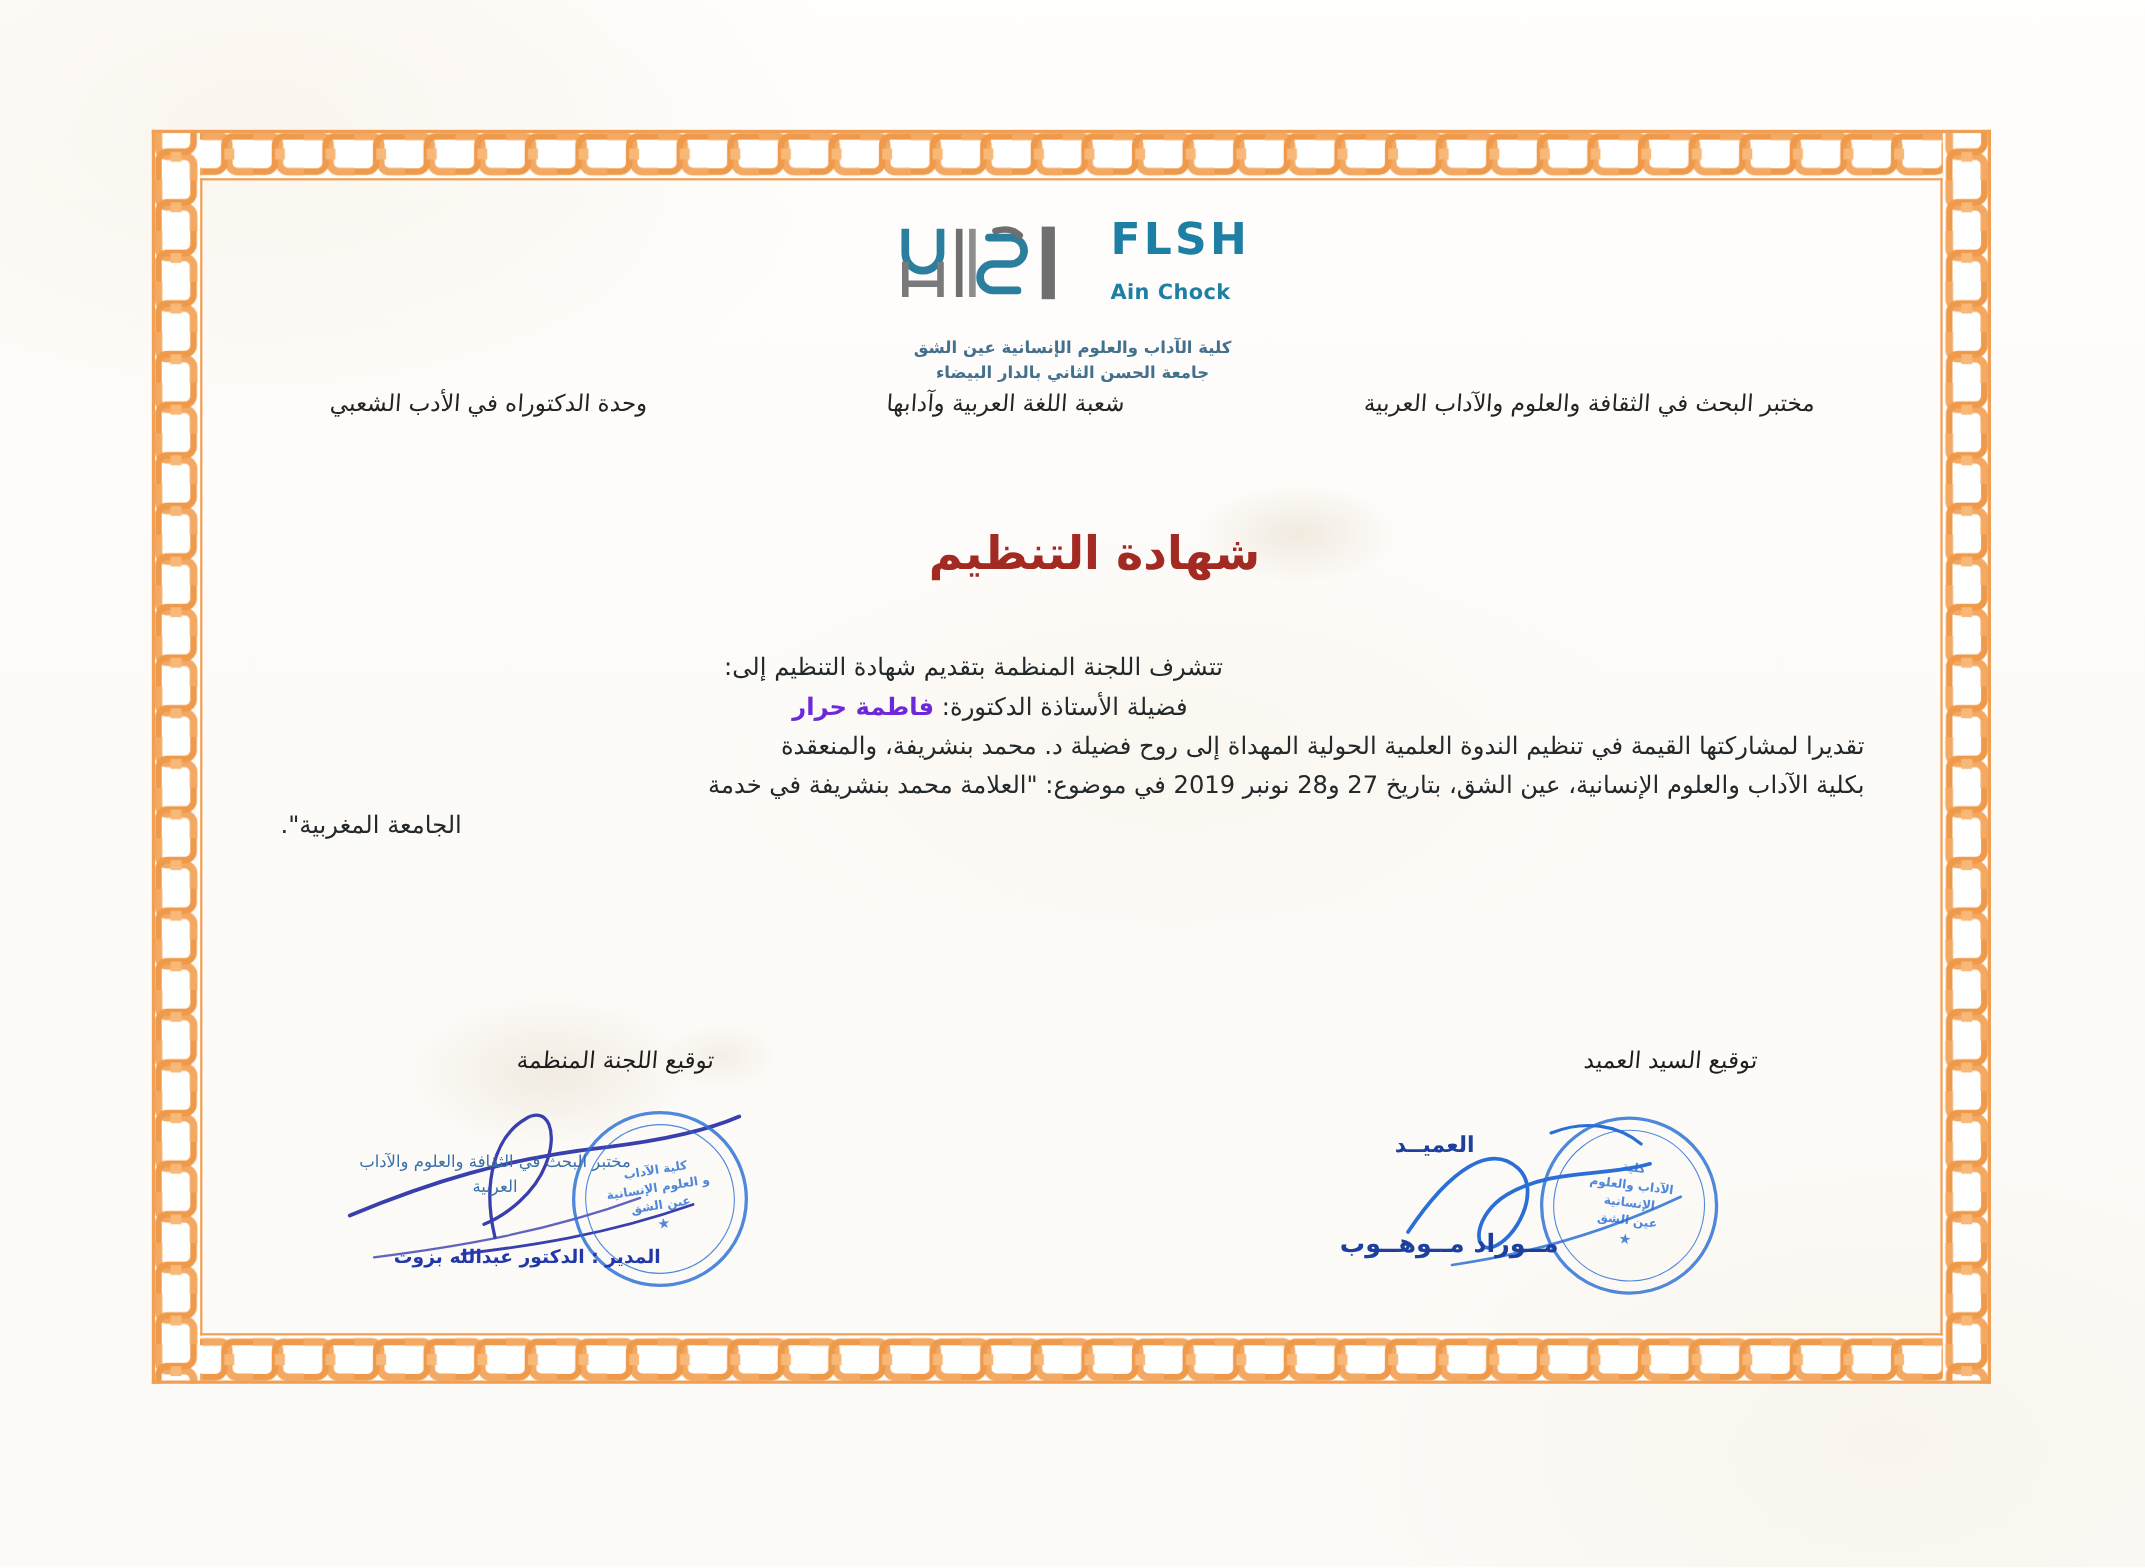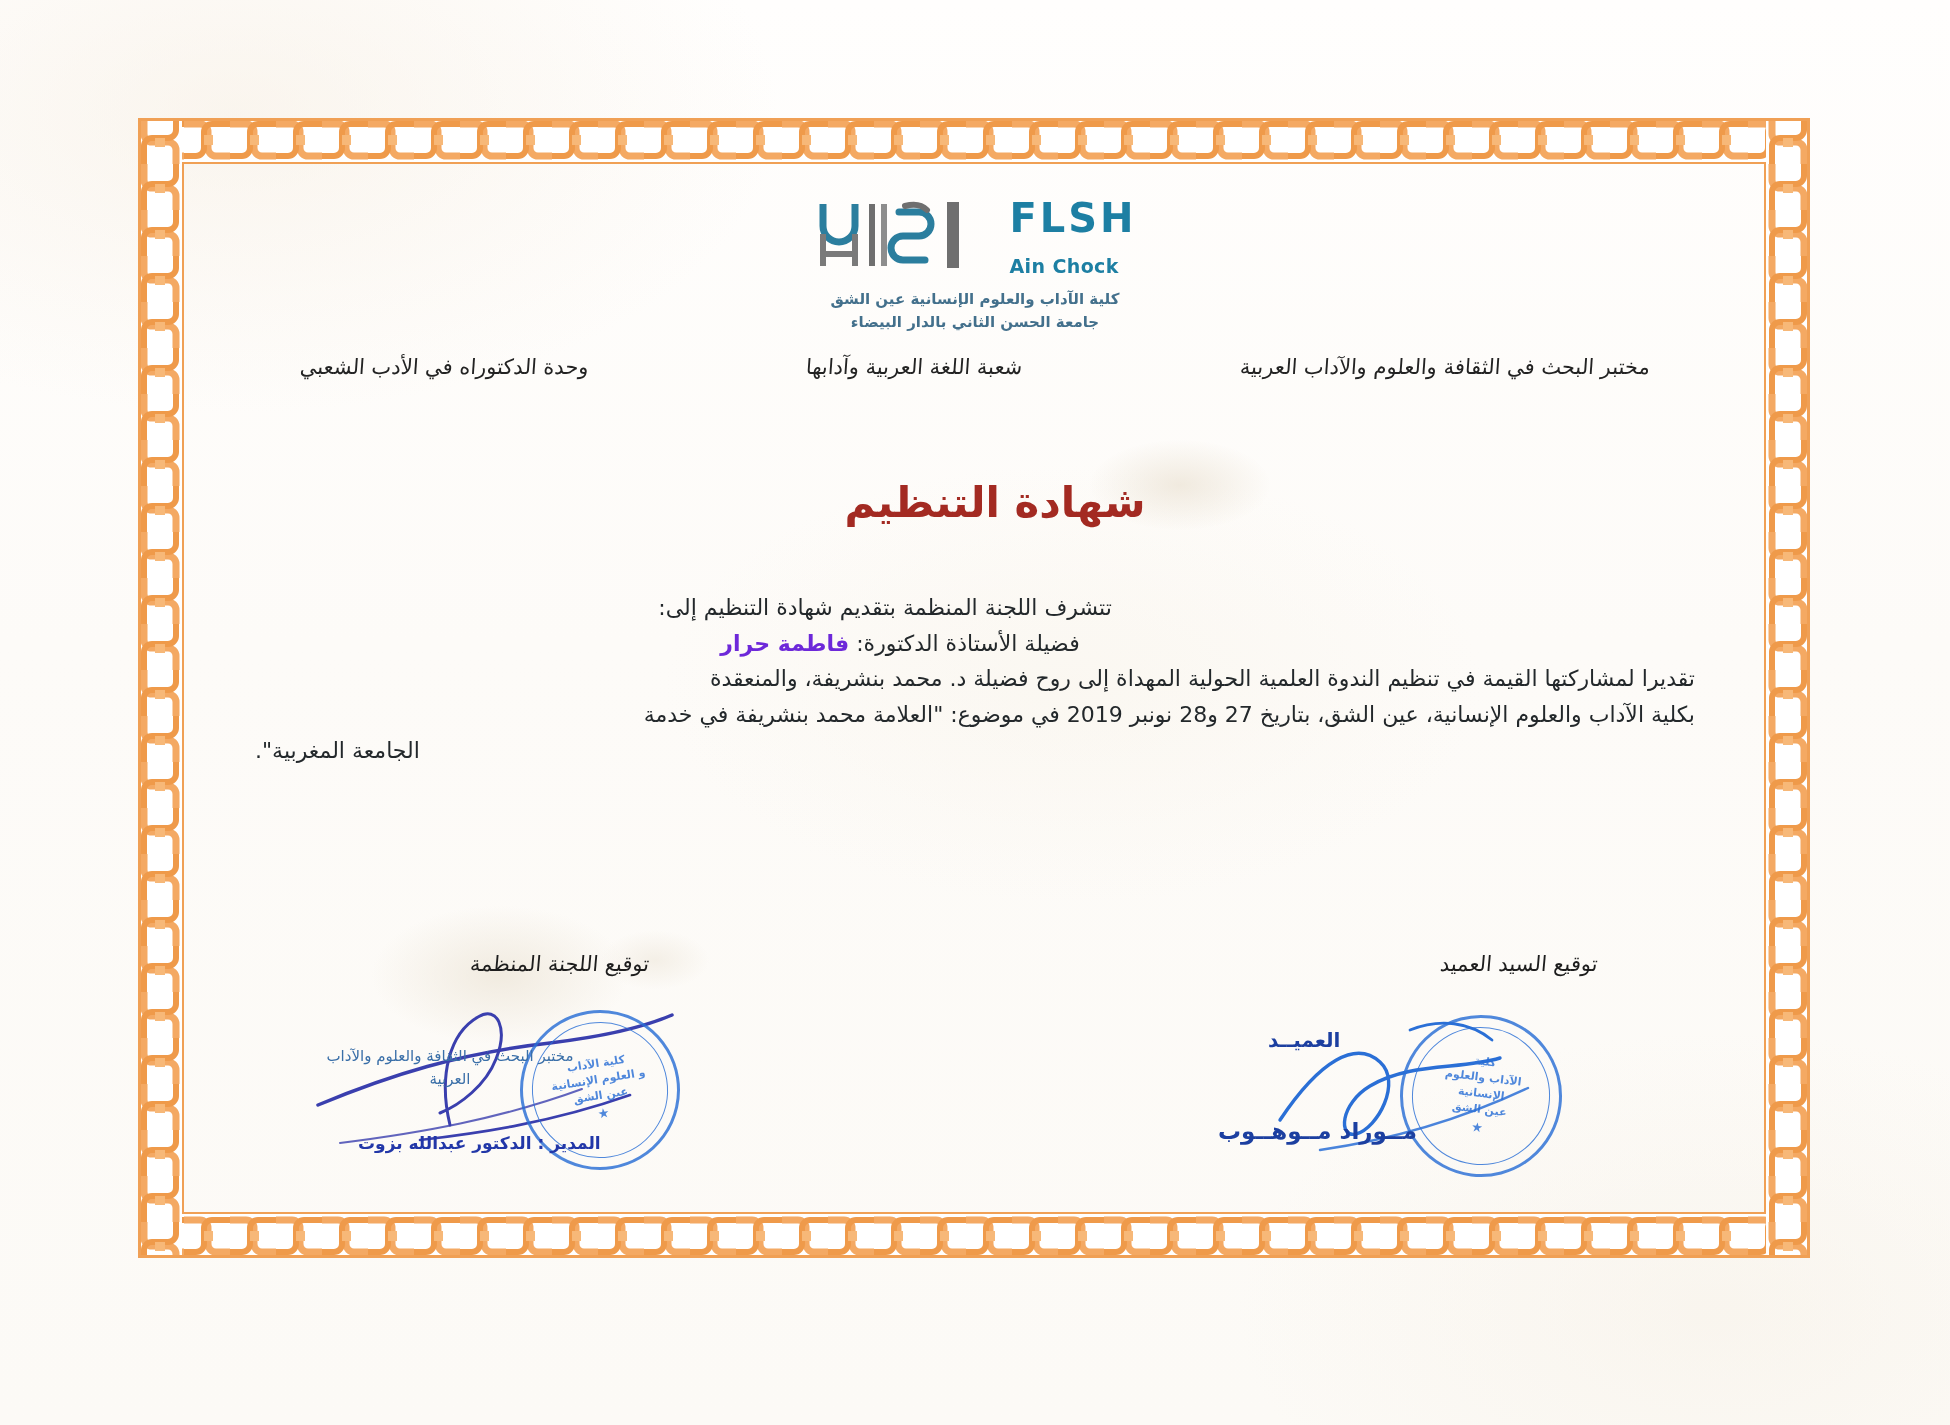--- a/index.html
+++ b/index.html
@@ -81,21 +81,21 @@
   
   .logo-block {
     position: absolute;
     left: 0;
     right: 0;
     top: 198px;
     text-align: center;
   }
   .logo-row {
     display: inline-flex;
-    align-items: flex-start;
+    align-items: flex-end;
     direction: ltr;
     gap: 20px;
   }
   .logo-mark {
     display: block;
   }
   .logo-word {
     display: flex;
     flex-direction: column;
     align-items: flex-start;
@@ -110,21 +110,21 @@
   }
   .logo-ainchock {
     font-family: "DejaVu Sans", sans-serif;
     font-weight: bold;
     font-size: 19px;
     letter-spacing: 0.4px;
     color: #1d7fa3;
     margin-top: 19px;
   }
   .logo-ar {
-    margin-top: 12px;
+    margin-top: 25px;
     color: #43708c;
     font-size: 15px;
     font-weight: bold;
     line-height: 1.5;
     letter-spacing: 0.3px;
   }
 
   
   .dept-row {
     position: absolute;

